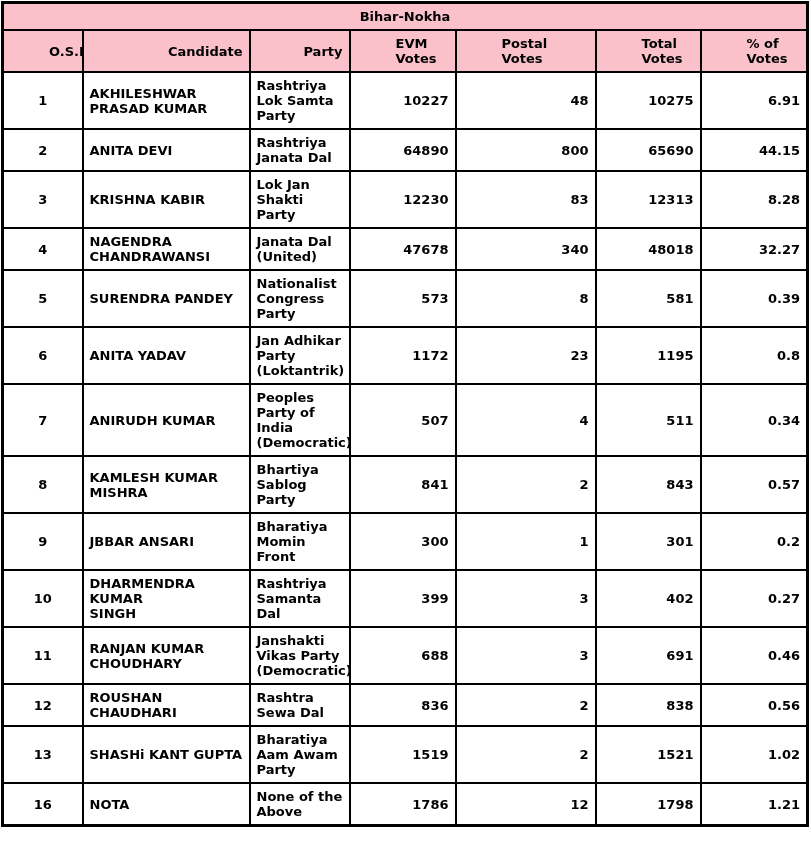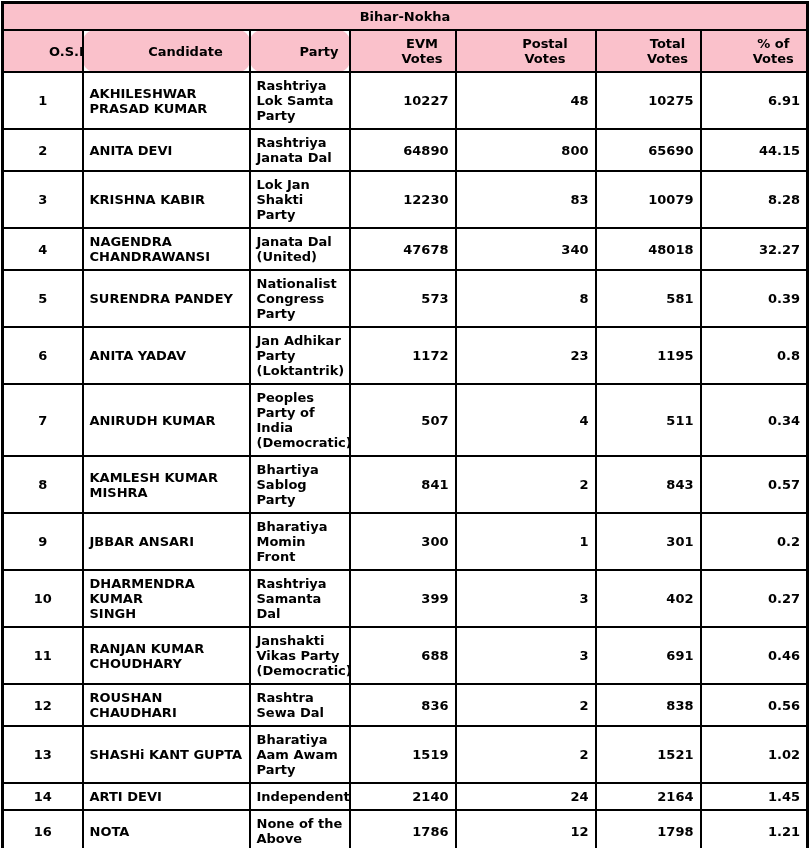--- a/index.html
+++ b/index.html
@@ -33,22 +33,22 @@
     overflow: hidden;
     box-sizing: border-box;
   }
   .pink { background: #fac1cb; }
   .banner-cell {
     text-align: center;
     padding: 6px;
   }
   th.col-osn   { text-align: center; }
   th.col-cand,
-  th.col-party { text-align: center; border-radius: 12px; }
-  th.col-num   { text-align: center; padding-right: 8px; margin-left: 43px; }
+  th.col-party { text-align: right; }
+  th.col-num   { text-align: left; padding-right: 8px; margin-left: 43px; }
   td.c-osn  { text-align: center; }
   td.c-cand { text-align: left; white-space: pre-line; }
   td.c-party{ text-align: left; white-space: pre-line; padding-left: 5px; padding-right: 4px; }
   td.c-num  { text-align: right; padding-right: 8px; }
   tr.banner-row td { height: 18px; }
   tr.cols-row th { height: 19px; padding-left: 45px; }
 </style>
 </head>
 <body>
 
@@ -100,21 +100,21 @@
     <td class="c-num">65690</td>
     <td class="c-num">44.15</td>
   </tr>
         <tr>
     <td class="c-osn">3</td>
     <td class="c-cand">KRISHNA KABIR</td>
     <td class="c-party">Lok Jan
 Shakti Party</td>
     <td class="c-num">12230</td>
     <td class="c-num">83</td>
-    <td class="c-num">10079</td>
+    <td class="c-num">12313</td>
     <td class="c-num">8.28</td>
   </tr>
         <tr>
     <td class="c-osn">4</td>
     <td class="c-cand">NAGENDRA
 CHANDRAWANSI</td>
     <td class="c-party">Janata Dal
 (United)</td>
     <td class="c-num">47678</td>
     <td class="c-num">340</td>
@@ -214,29 +214,20 @@
     <td class="c-cand">SHASHi KANT GUPTA</td>
     <td class="c-party">Bharatiya
 Aam Awam
 Party</td>
     <td class="c-num">1519</td>
     <td class="c-num">2</td>
     <td class="c-num">1521</td>
     <td class="c-num">1.02</td>
   </tr>
         <tr>
-    <td class="c-osn">14</td>
-    <td class="c-cand">ARTI DEVI</td>
-    <td class="c-party">Independent</td>
-    <td class="c-num">2140</td>
-    <td class="c-num">24</td>
-    <td class="c-num">2164</td>
-    <td class="c-num">1.45</td>
-  </tr>
-        <tr>
     <td class="c-osn">16</td>
     <td class="c-cand">NOTA</td>
     <td class="c-party">None of the
 Above</td>
     <td class="c-num">1786</td>
     <td class="c-num">12</td>
     <td class="c-num">1798</td>
     <td class="c-num">1.21</td>
   </tr>
       </tbody>

